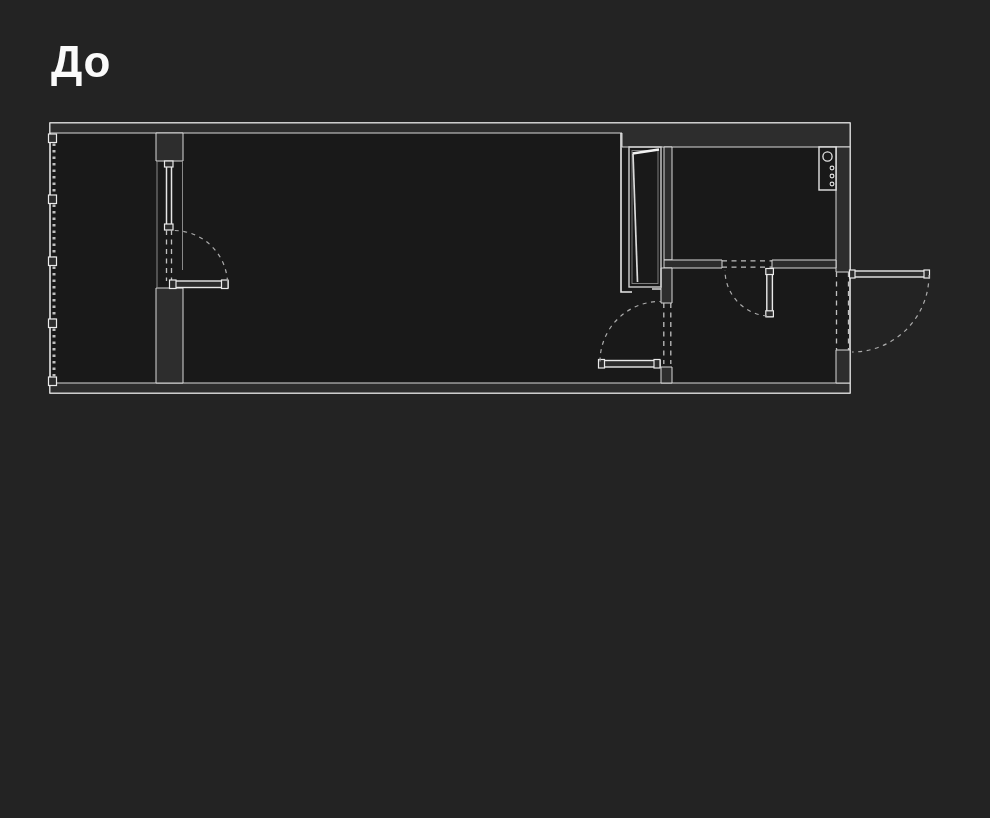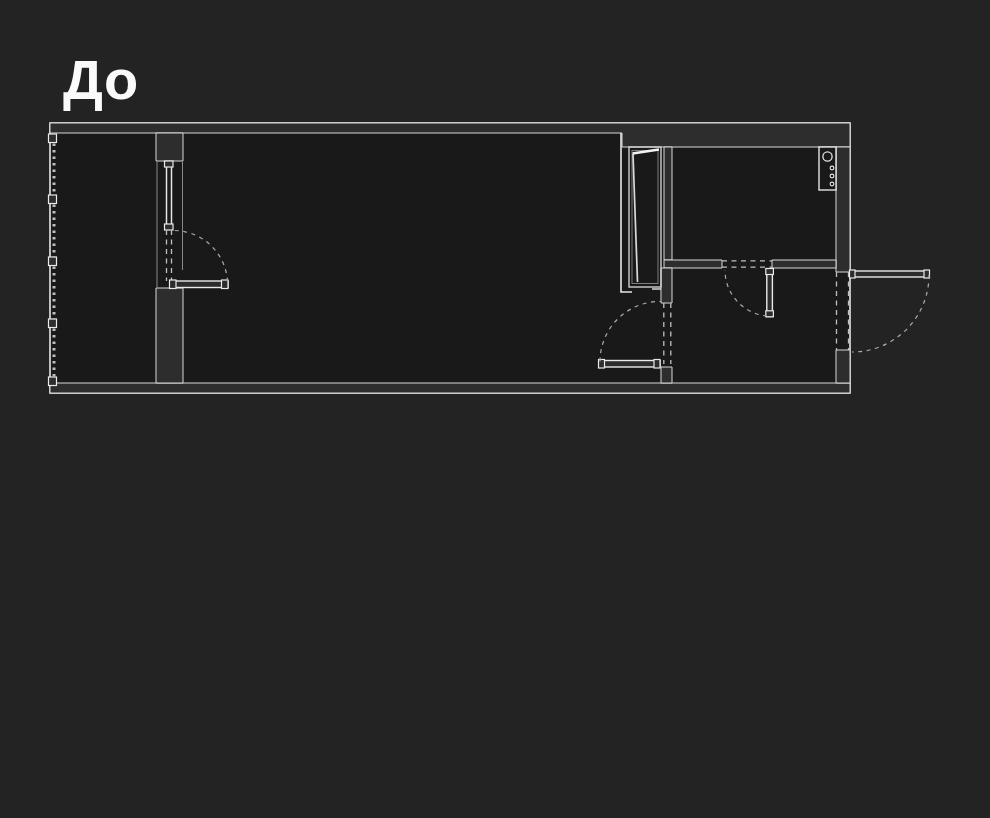--- a/index.html
+++ b/index.html
@@ -14,24 +14,24 @@
   html,body{margin:0;padding:0;}
   body{
     width:990px;height:818px;
     background:var(--bg);
     overflow:hidden;
     font-family:"Liberation Sans", sans-serif;
     position:relative;
   }
   .page-title{
     position:absolute;left:47px;top:36px;
-    font-size:56px;line-height:1;font-weight:bold;
+    font-size:44px;line-height:1;font-weight:bold;
     color:var(--title);
     letter-spacing:0.5px;
-    margin:16px;
+    margin:4px;
   }
   .plan-wrap{position:absolute;left:0;top:0;}
   svg{display:block;}
   .wall{fill:var(--wall);stroke:#d9d9d9;stroke-width:1;}
   .bright{stroke:var(--bright);fill:none;}
   .dimline{stroke:var(--dim);fill:none;}
   .dashline{stroke:var(--dash);fill:none;stroke-dasharray:5,4.5;}
   .arc{stroke:#ababab;fill:none;stroke-width:1.2;stroke-dasharray:4,4.5;}
   .leaf{fill:var(--wall);stroke:#eaeaea;stroke-width:1.4;}
   .cap{fill:var(--wall);stroke:#eaeaea;stroke-width:1.2;}

